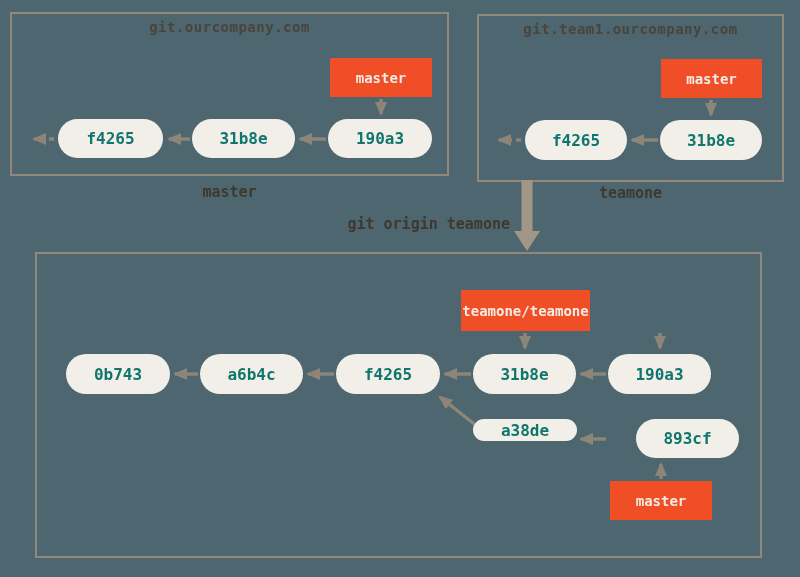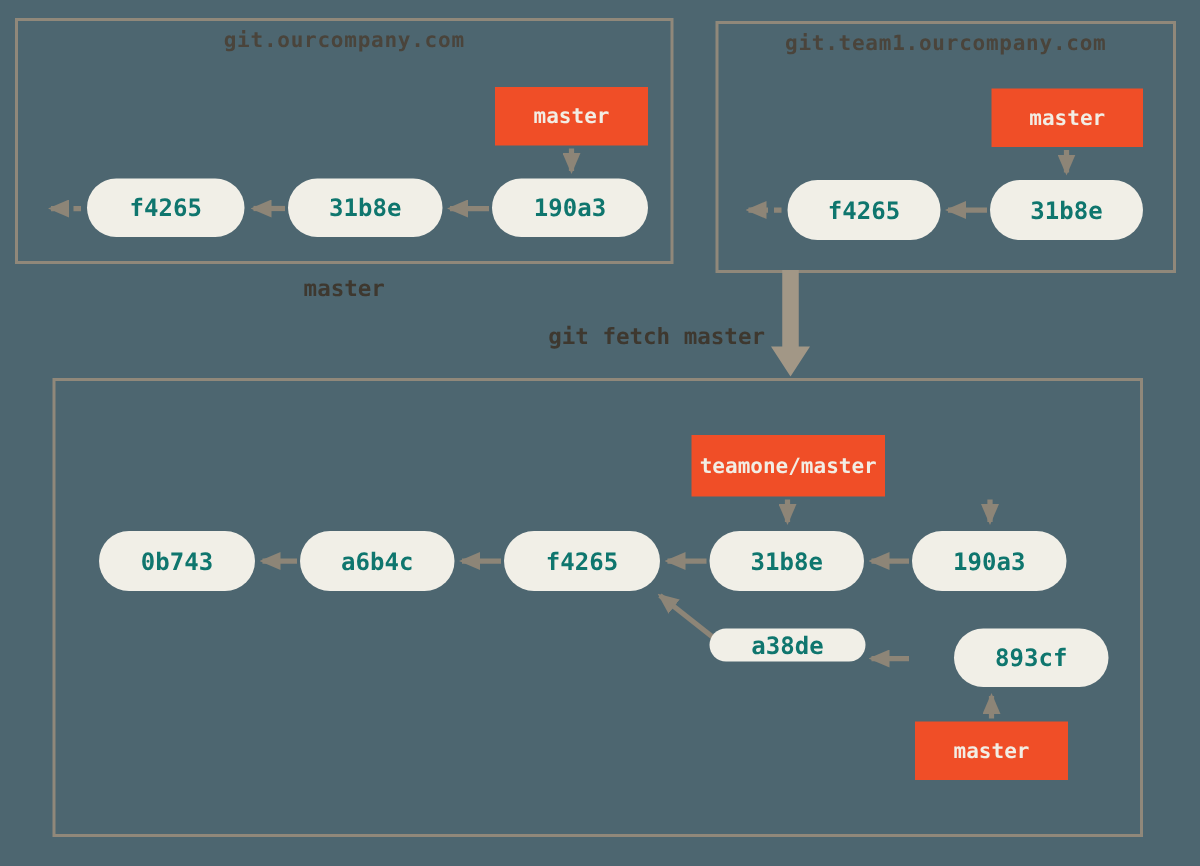--- a/index.html
+++ b/index.html
@@ -117,25 +117,26 @@
   <div class="branch-ref" style="left:330px; top:58px; width:102px; height:39px;">master</div>
   <div class="node" style="left:58px; top:119px; width:105px; height:39px;">f4265</div>
   <div class="node" style="left:192px; top:119px; width:103px; height:39px;">31b8e</div>
   <div class="node" style="left:328px; top:119px; width:104px; height:39px;">190a3</div>
   <div class="repo-label" style="left:10px; top:183px; width:439px;">master</div>
 
   <div class="box-title" style="left:477px; top:21px; width:307px;">git.team1.ourcompany.com</div>
   <div class="branch-ref" style="left:661px; top:59px; width:101px; height:39px;">master</div>
   <div class="node" style="left:525px; top:120px; width:102px; height:40px;">f4265</div>
   <div class="node" style="left:660px; top:120px; width:102px; height:40px;">31b8e</div>
+  <div class="repo-label" style="left:477px; top:184px; width:307px;">teamone</div>
 
-  <div class="cmd-label" style="left:260px; top:215px; width:250px;">git fetch master</div>
+  <div class="cmd-label" style="left:260px; top:215px; width:250px;">git origin teamone</div>
 
 
-  <div class="branch-ref" style="left:461px; top:290px; width:129px; height:41px;">teamone/master</div>
+  <div class="branch-ref" style="left:461px; top:290px; width:129px; height:41px;">teamone/teamone</div>
 
   <div class="node" style="left:66px; top:354px; width:104px; height:40px;">0b743</div>
   <div class="node" style="left:200px; top:354px; width:103px; height:40px;">a6b4c</div>
   <div class="node" style="left:336px; top:354px; width:104px; height:40px;">f4265</div>
   <div class="node" style="left:473px; top:354px; width:103px; height:40px;">31b8e</div>
   <div class="node" style="left:608px; top:354px; width:103px; height:40px;">190a3</div>
 
   <div class="node" style="left:473px; top:419px; width:104px; height:22px;">a38de</div>
   <div class="node" style="left:636px; top:419px; width:103px; height:39px;">893cf</div>
 

